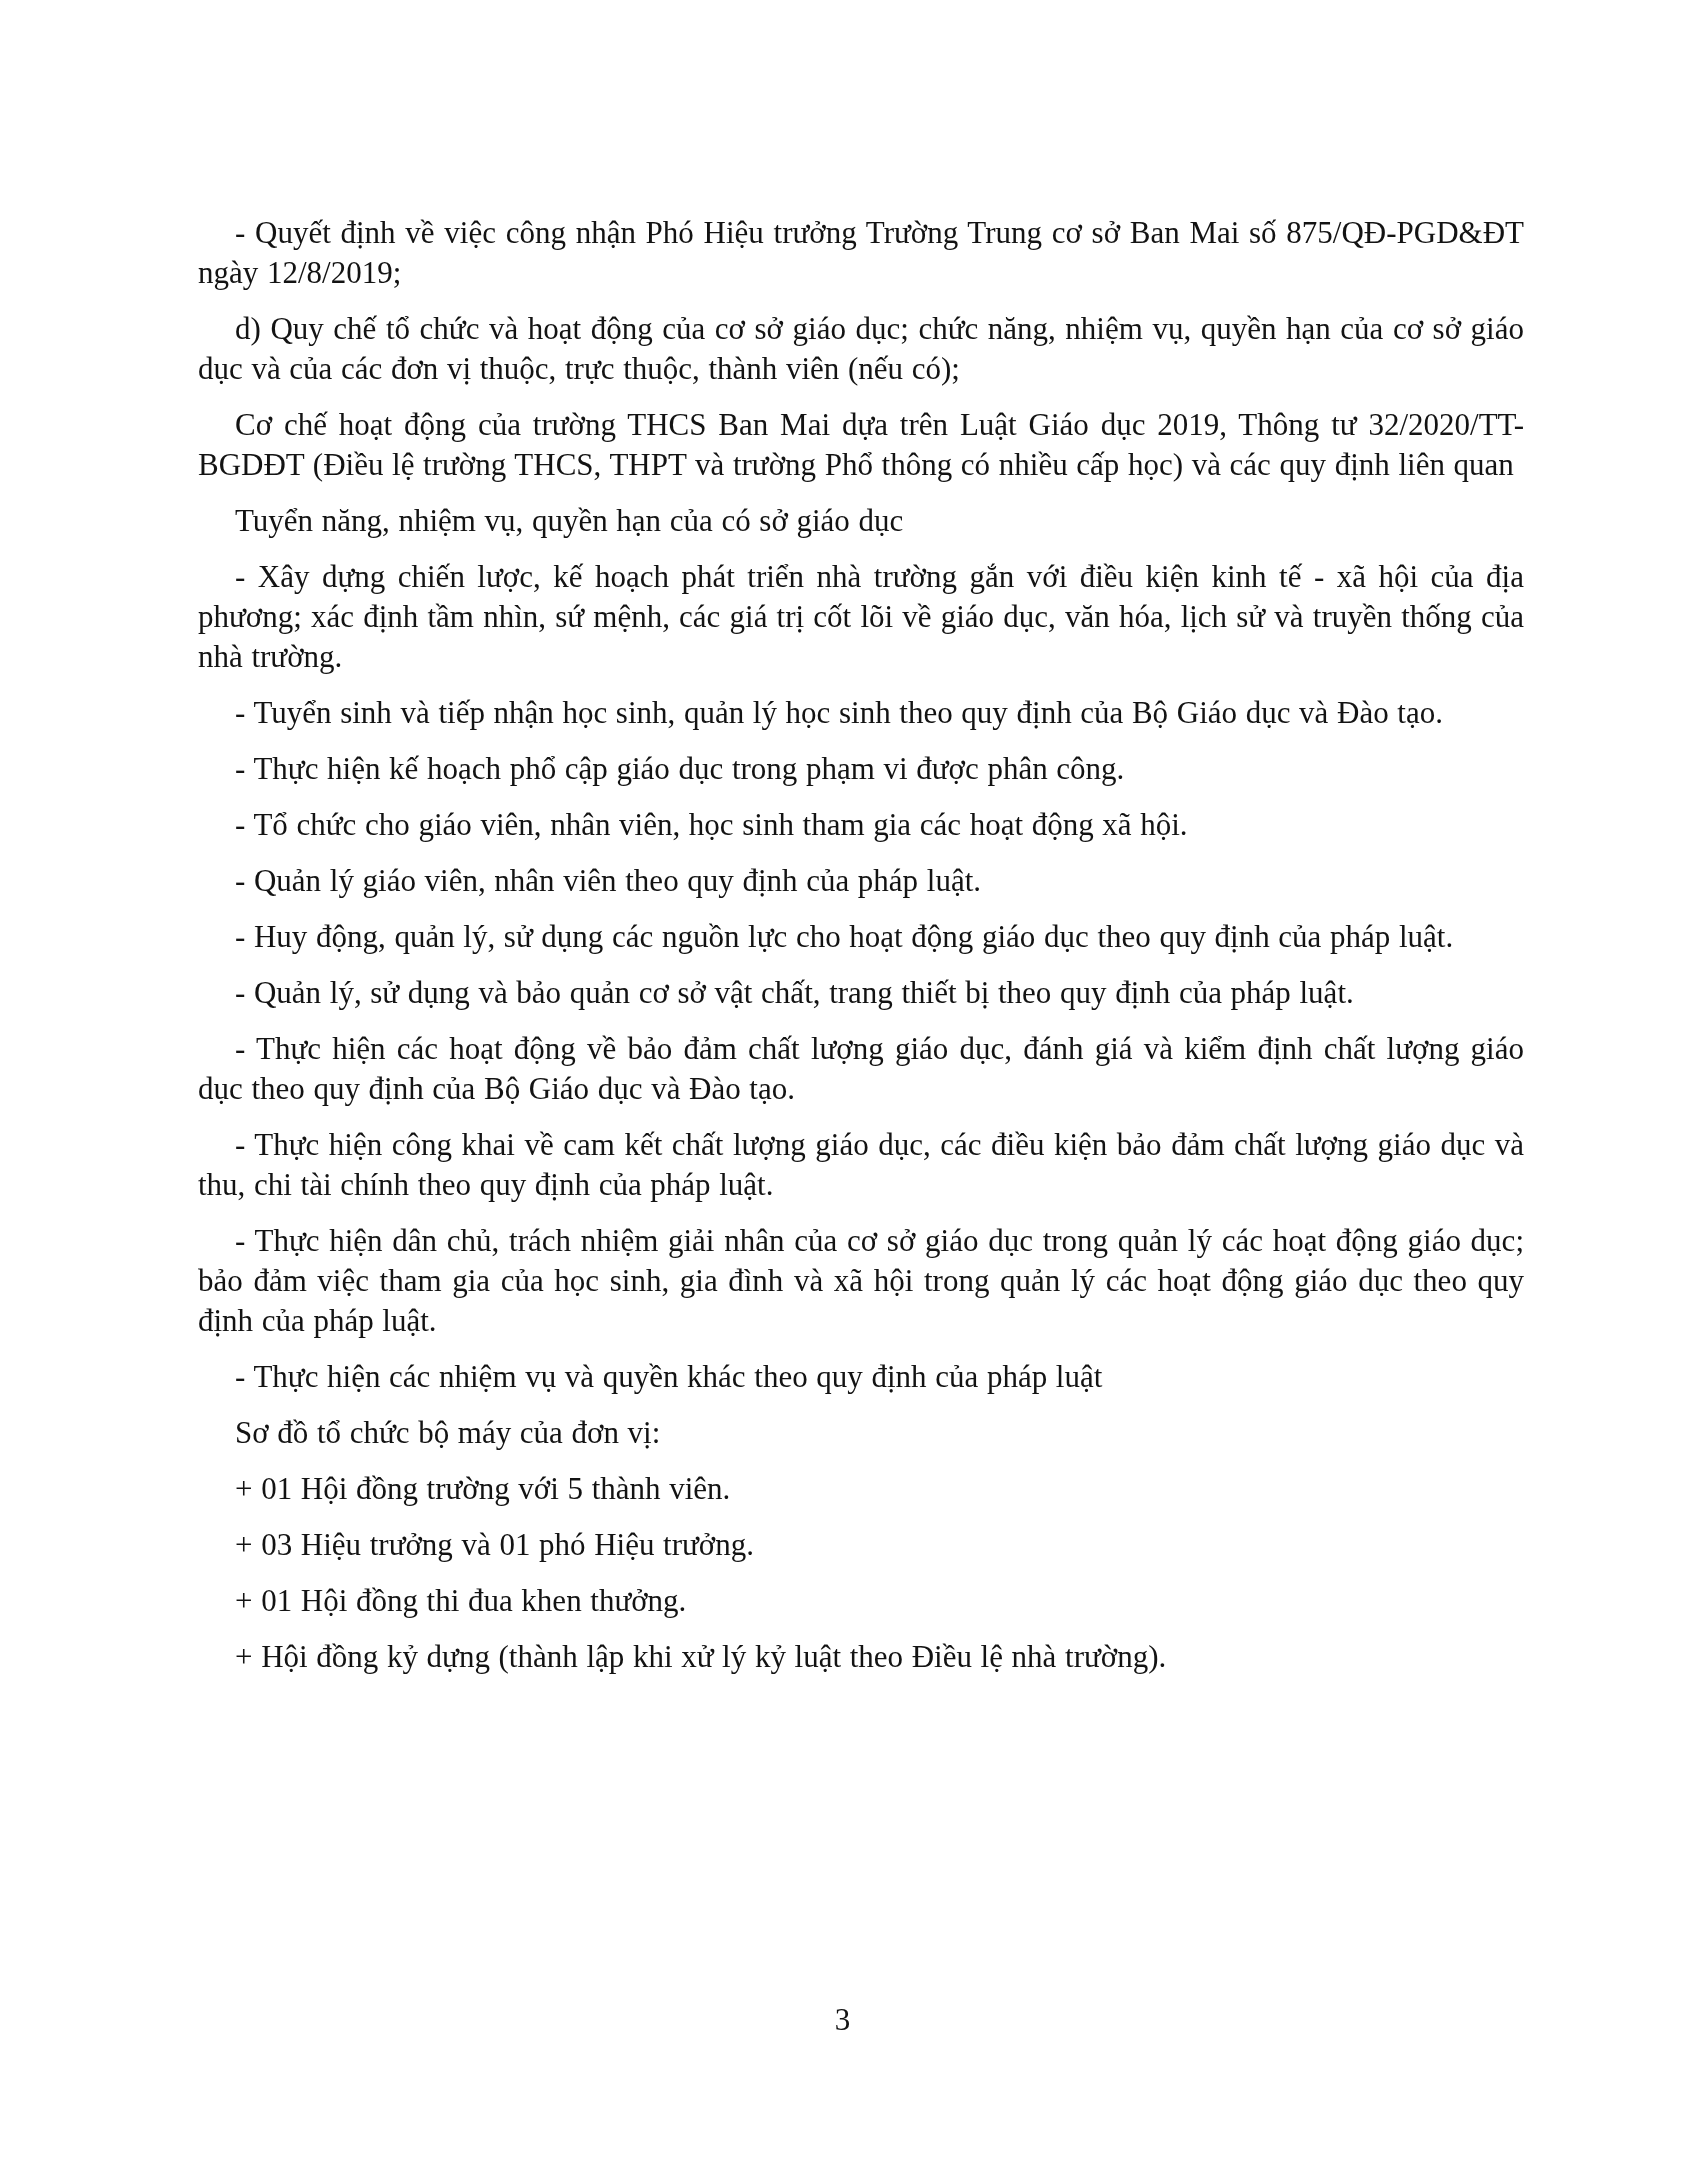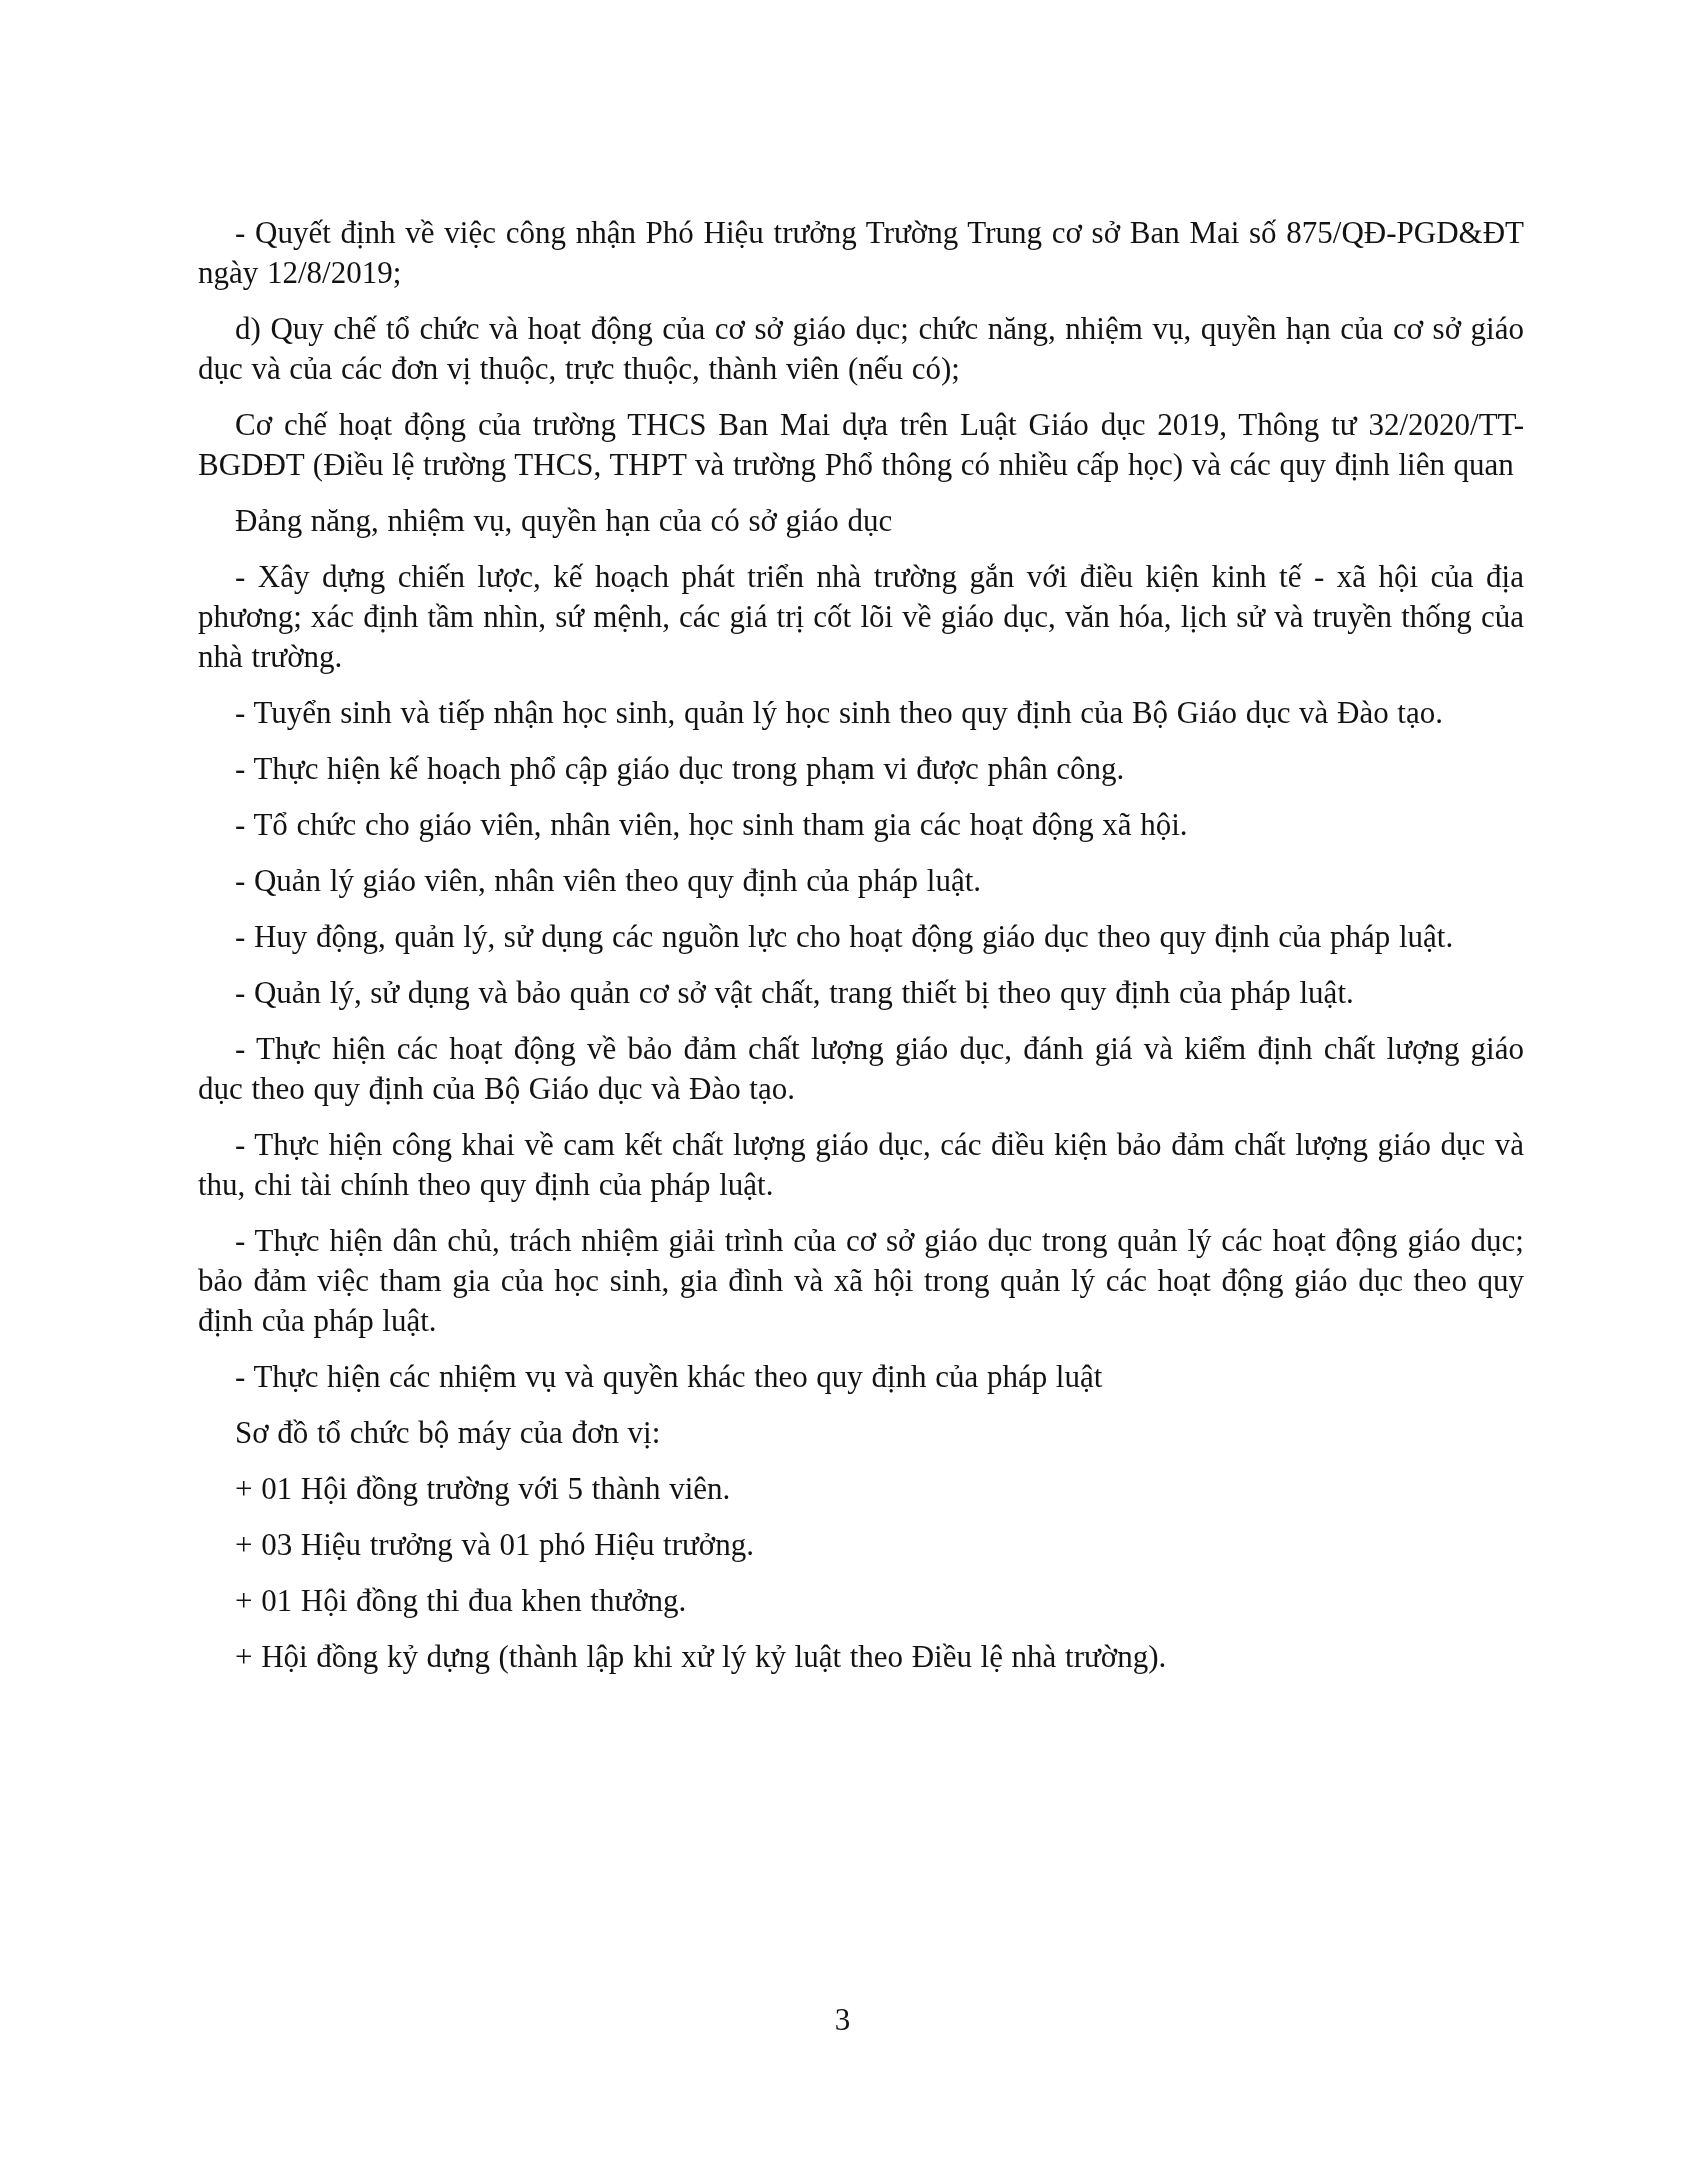--- a/index.html
+++ b/index.html
@@ -52,31 +52,31 @@
   }
 </style>
 </head>
 <body>
 
 <div class="page">
   <div class="content">
       <p class="para normal">- Quyết định về việc công nhận Phó Hiệu trưởng Trường Trung cơ sở Ban Mai số 875/QĐ-PGD&amp;ĐT ngày 12/8/2019;</p>
       <p class="para italic">d) Quy chế tổ chức và hoạt động của cơ sở giáo dục; chức năng, nhiệm vụ, quyền hạn của cơ sở giáo dục và của các đơn vị thuộc, trực thuộc, thành viên (nếu có);</p>
       <p class="para normal">Cơ chế hoạt động của trường THCS Ban Mai dựa trên Luật Giáo dục 2019, Thông tư 32/2020/TT-BGDĐT (Điều lệ trường THCS, THPT và trường Phổ thông có nhiều cấp học) và các quy định liên quan</p>
-      <p class="para normal">Đảng năng, nhiệm vụ, quyền hạn của có sở giáo dục</p>
+      <p class="para normal">Tuyển năng, nhiệm vụ, quyền hạn của có sở giáo dục</p>
       <p class="para normal">- Xây dựng chiến lược, kế hoạch phát triển nhà trường gắn với điều kiện kinh tế - xã hội của địa phương; xác định tầm nhìn, sứ mệnh, các giá trị cốt lõi về giáo dục, văn hóa, lịch sử và truyền thống của nhà trường.</p>
       <p class="para normal">- Tuyển sinh và tiếp nhận học sinh, quản lý học sinh theo quy định của Bộ Giáo dục và Đào tạo.</p>
       <p class="para normal">- Thực hiện kế hoạch phổ cập giáo dục trong phạm vi được phân công.</p>
       <p class="para normal">- Tổ chức cho giáo viên, nhân viên, học sinh tham gia các hoạt động xã hội.</p>
       <p class="para normal">- Quản lý giáo viên, nhân viên theo quy định của pháp luật.</p>
       <p class="para normal">- Huy động, quản lý, sử dụng các nguồn lực cho hoạt động giáo dục theo quy định của pháp luật.</p>
       <p class="para normal">- Quản lý, sử dụng và bảo quản cơ sở vật chất, trang thiết bị theo quy định của pháp luật.</p>
       <p class="para normal">- Thực hiện các hoạt động về bảo đảm chất lượng giáo dục, đánh giá và kiểm định chất lượng giáo dục theo quy định của Bộ Giáo dục và Đào tạo.</p>
       <p class="para normal">- Thực hiện công khai về cam kết chất lượng giáo dục, các điều kiện bảo đảm chất lượng giáo dục và thu, chi tài chính theo quy định của pháp luật.</p>
-      <p class="para normal">- Thực hiện dân chủ, trách nhiệm giải trình của cơ sở giáo dục trong quản lý các hoạt động giáo dục; bảo đảm việc tham gia của học sinh, gia đình và xã hội trong quản lý các hoạt động giáo dục theo quy định của pháp luật.</p>
+      <p class="para normal">- Thực hiện dân chủ, trách nhiệm giải nhân của cơ sở giáo dục trong quản lý các hoạt động giáo dục; bảo đảm việc tham gia của học sinh, gia đình và xã hội trong quản lý các hoạt động giáo dục theo quy định của pháp luật.</p>
       <p class="para normal">- Thực hiện các nhiệm vụ và quyền khác theo quy định của pháp luật</p>
       <p class="para normal">Sơ đồ tổ chức bộ máy của đơn vị:</p>
       <p class="para normal">+ 01 Hội đồng trường với 5 thành viên.</p>
       <p class="para normal">+ 03 Hiệu trưởng và 01 phó Hiệu trưởng.</p>
       <p class="para normal">+ 01 Hội đồng thi đua khen thưởng.</p>
       <p class="para normal">+ Hội đồng kỷ dựng (thành lập khi xử lý kỷ luật theo Điều lệ nhà trường).</p>
     </div>
   <div class="page-number">3</div>
 </div>
 

